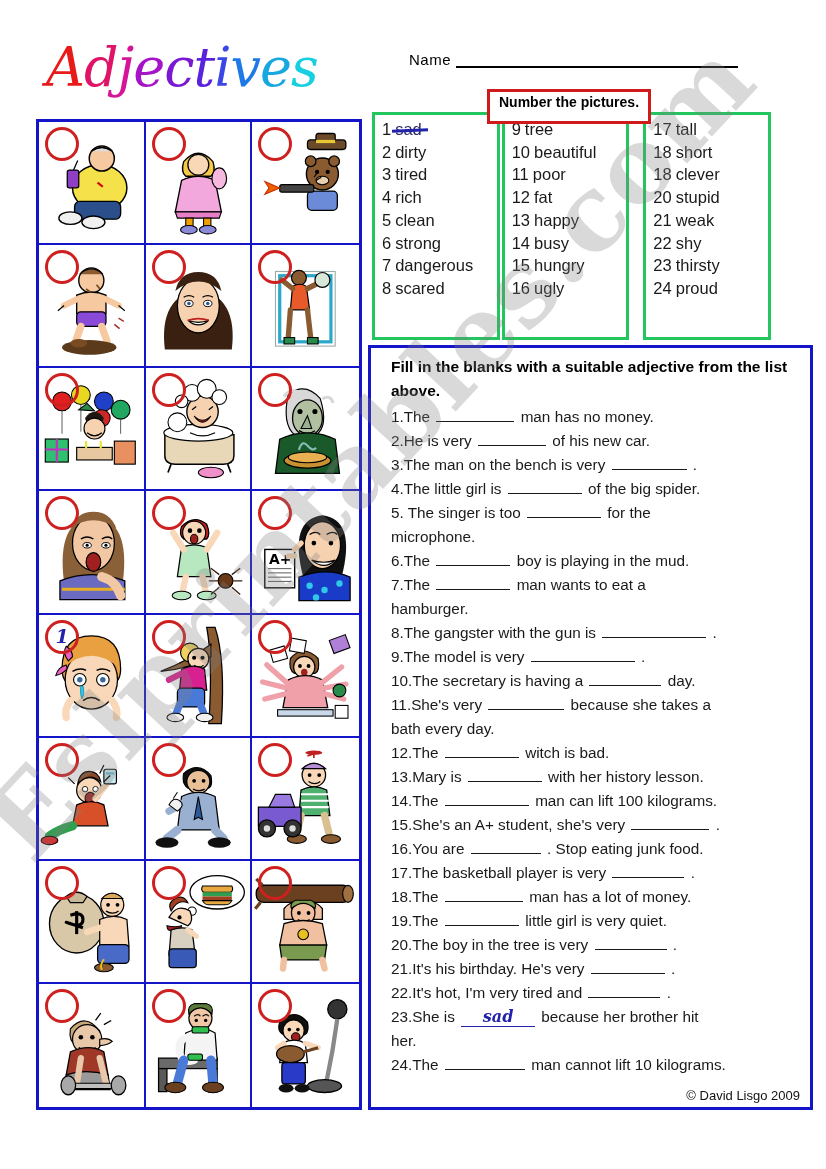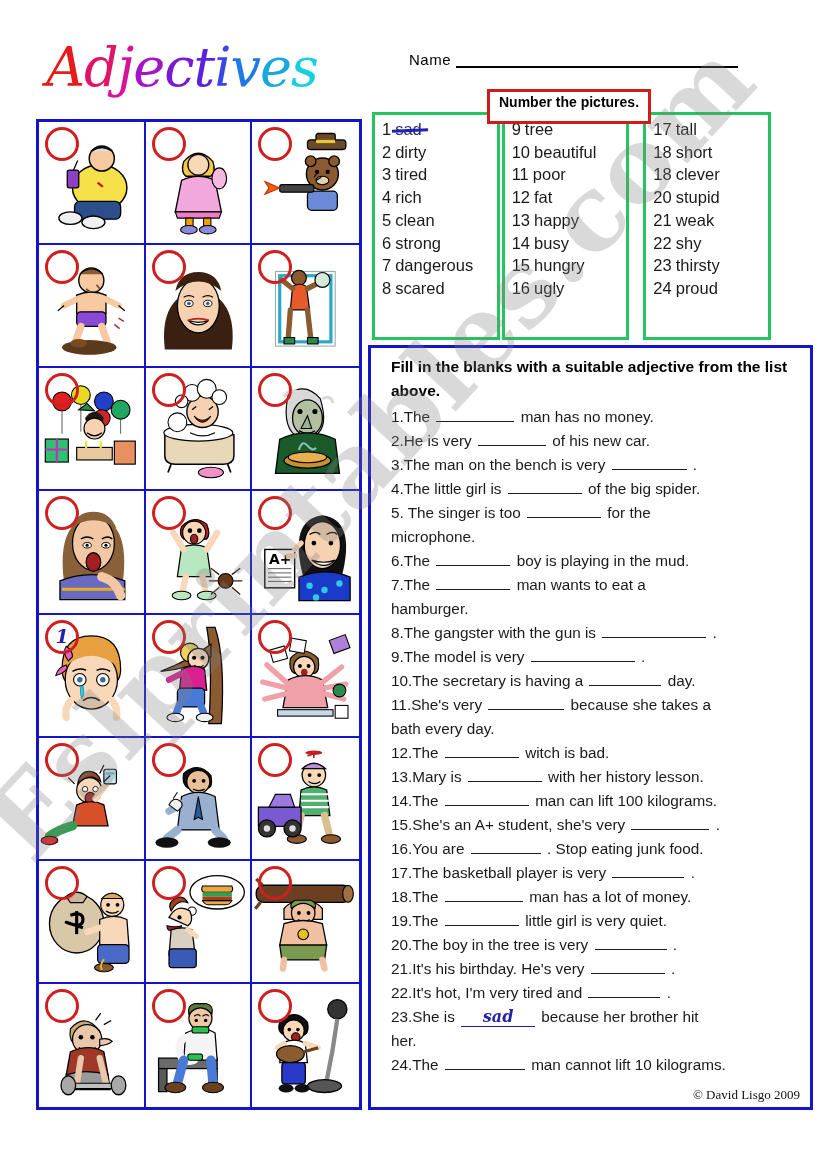--- a/index.html
+++ b/index.html
@@ -164,21 +164,21 @@
     font-weight: bold;
     font-size: 16px;
     color: #2222aa;
     height: auto;
     line-height: 1;
     padding: 0 4px 1px 4px;
   }
   #copyright {
     position: absolute;
     right: 10px; bottom: 4px;
-    font-family: Liberation Serif, serif;
+    font-family: Liberation Sans, sans-serif;
     font-size: 13px;
     color: #111;
     white-space: nowrap;
   }
 
   
   #picture-grid {
     position: absolute;
     left: 36px; top: 119px;
     width: 326px; height: 991px;

